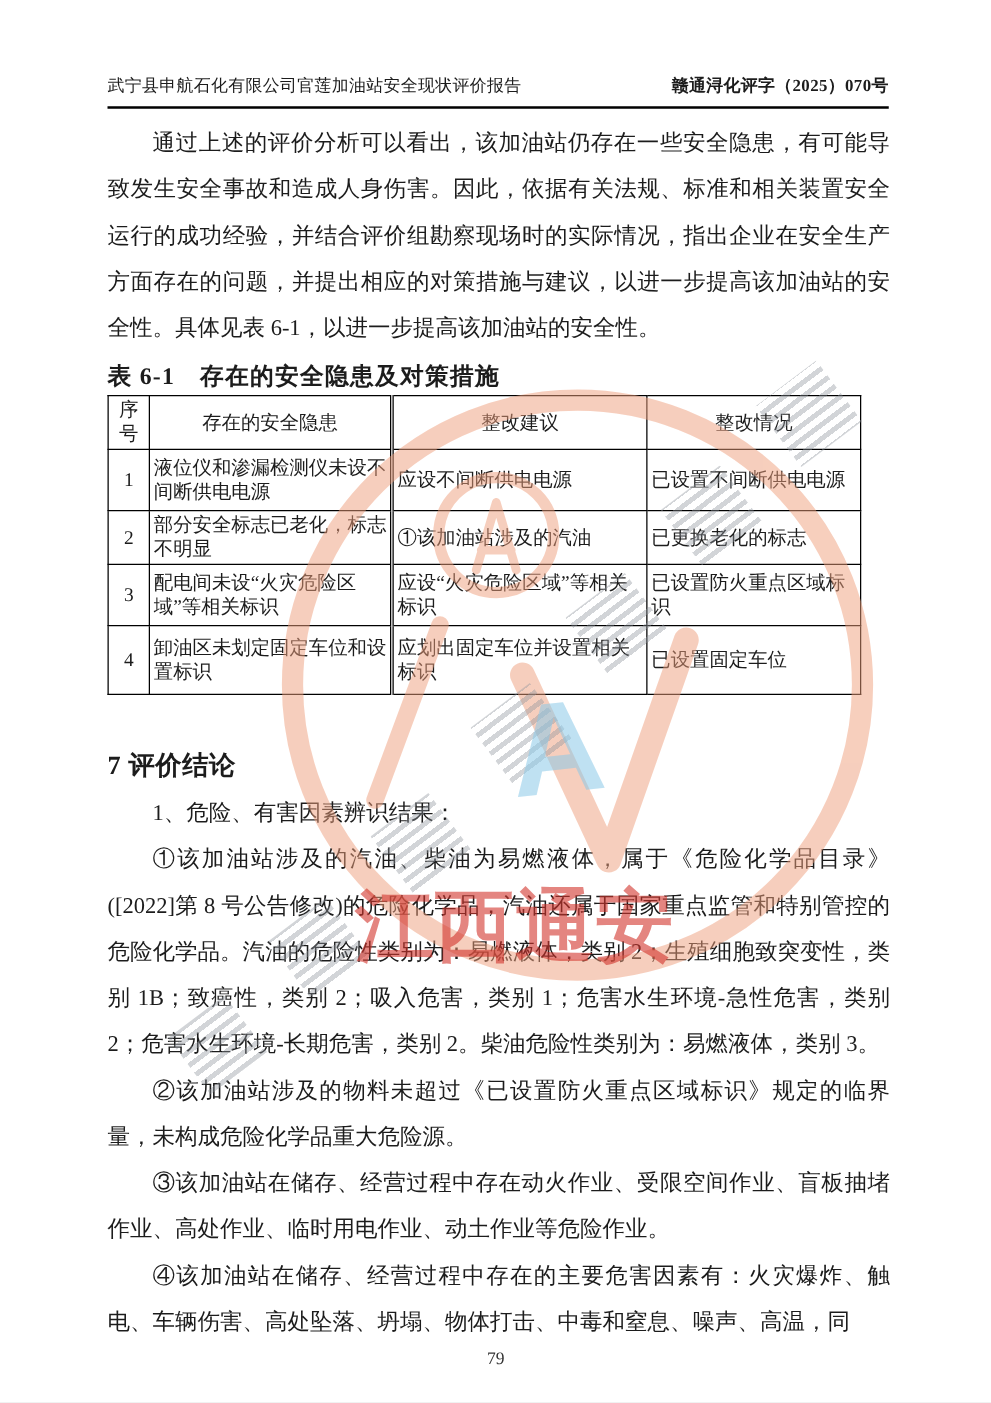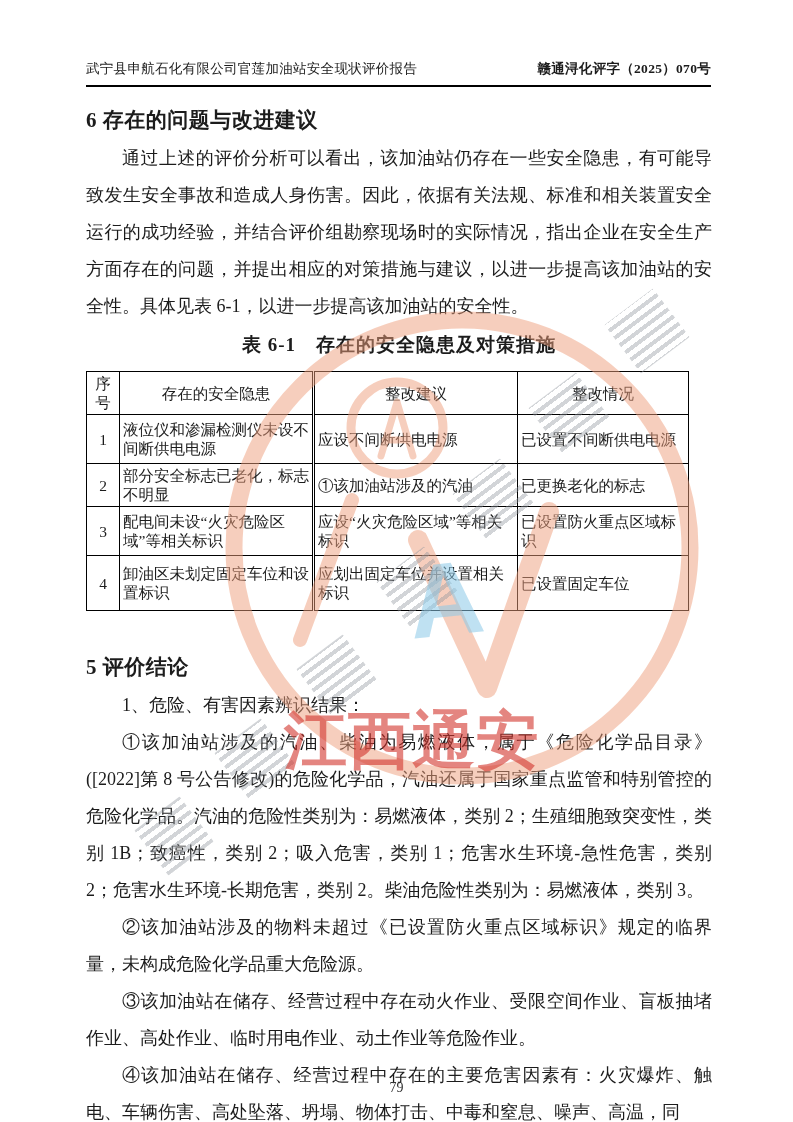--- a/index.html
+++ b/index.html
@@ -13,21 +13,21 @@
     position:absolute;top:60px;left:86px;width:625px;
     display:flex;justify-content:space-between;align-items:flex-start;
     font-size:13.5px;letter-spacing:.3px;
     border-bottom:2px solid #000;padding-bottom:7px;
   }
   .doc-header .hdr-right{font-weight:bold;}
   
   .content{position:absolute;top:96px;left:86px;width:626px;}
   .h-sec{font-size:21px;font-weight:bold;margin:10px 0 6px 0;letter-spacing:.5px;}
   .para{font-size:18px;line-height:37px;text-align:justify;text-indent:2em;margin:0;}
-  .tbl-caption{font-size:19px;font-weight:bold;text-align:center;margin:7px 0 13px 0;letter-spacing:1px;}
+  .tbl-caption{font-size:19px;font-weight:bold;margin:7px 0 2px 0;letter-spacing:1px;}
   table.hz{border-collapse:collapse;table-layout:fixed;width:603px;font-size:15.5px;line-height:19px;}
   table.hz th,table.hz td{border:1.5px solid #000;padding:2px 3px;vertical-align:middle;font-weight:normal;}
   table.hz col.c-no{width:33px;}
   table.hz col.c-hz{width:194px;}
   table.hz col.c-sg{width:204px;}
   table.hz th{text-align:center;height:24px;}
   table.hz td.no{text-align:center;}
   table.hz td{text-align:left;}
   table.hz td.dbl,table.hz th.dbl{border-left:3px double #000;}
   tr.r-tall td{height:44px;}
@@ -59,21 +59,20 @@
 
 <div class="page">
 
   <div class="doc-header">
     <span class="hdr-left">武宁县申航石化有限公司官莲加油站安全现状评价报告</span>
     <span class="hdr-right">赣通浔化评字（2025）070号</span>
   </div>
 
   <div class="content">
 
-    <div class="h-sec">6 存在的问题与改进建议</div>
     <p class="para">通过上述的评价分析可以看出，该加油站仍存在一些安全隐患，有可能导致发生安全事故和造成人身伤害。因此，依据有关法规、标准和相关装置安全运行的成功经验，并结合评价组勘察现场时的实际情况，指出企业在安全生产方面存在的问题，并提出相应的对策措施与建议，以进一步提高该加油站的安全性。具体见表 6-1，以进一步提高该加油站的安全性。</p>
 
     <div class="tbl-caption">表 6-1　存在的安全隐患及对策措施</div>
 
     <table class="hz">
       <colgroup>
         <col class="c-no">
           <col class="c-hz">
           <col class="c-sg">
           <col>
@@ -106,21 +105,21 @@
       <tr class="r-last">
         <td class="no">4</td>
         <td>卸油区未划定固定车位和设置标识</td>
         <td class="dbl">应划出固定车位并设置相关标识</td>
         <td>已设置固定车位</td>
       </tr>
     </tbody>
       </table>
 
     <div class="sec7">
-      <div class="h-sec">5 评价结论</div>
+      <div class="h-sec">7 评价结论</div>
       <p class="para">1、危险、有害因素辨识结果：</p>
       <p class="para">①该加油站涉及的汽油、柴油为易燃液体，属于《危险化学品目录》([2022]第 8 号公告修改)的危险化学品，汽油还属于国家重点监管和特别管控的危险化学品。汽油的危险性类别为：易燃液体，类别 2；生殖细胞致突变性，类别 1B；致癌性，类别 2；吸入危害，类别 1；危害水生环境-急性危害，类别 2；危害水生环境-长期危害，类别 2。柴油危险性类别为：易燃液体，类别 3。</p>
       <p class="para">②该加油站涉及的物料未超过《已设置防火重点区域标识》规定的临界量，未构成危险化学品重大危险源。</p>
       <p class="para">③该加油站在储存、经营过程中存在动火作业、受限空间作业、盲板抽堵作业、高处作业、临时用电作业、动土作业等危险作业。</p>
       <p class="para">④该加油站在储存、经营过程中存在的主要危害因素有：火灾爆炸、触电、车辆伤害、高处坠落、坍塌、物体打击、中毒和窒息、噪声、高温，同</p>
     </div>
   </div>
 
   <div class="pageno">79</div>
 

